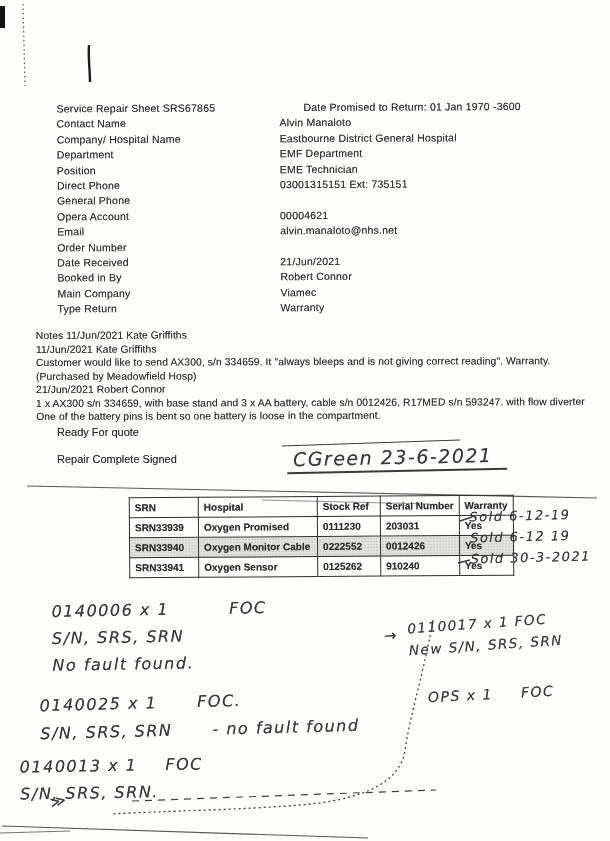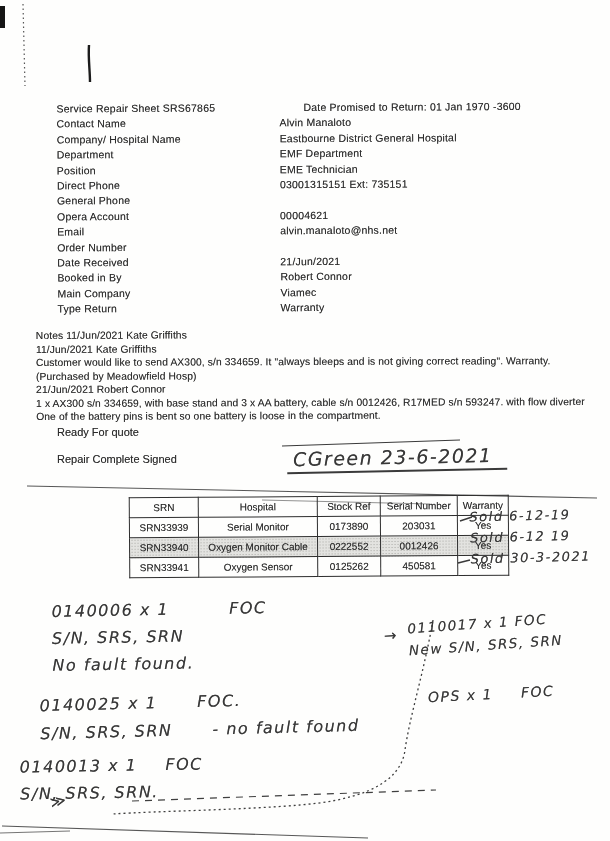--- a/index.html
+++ b/index.html
@@ -31,21 +31,21 @@
   .hw2 .arrow{position:absolute;left:-24px;top:6px;font-style:normal;font-size:15px;}
   .hw3{left:40px;top:688px;font-size:16px;line-height:28px;transform:rotate(-1.5deg);}
   .hw4{left:428px;top:686px;font-size:14px;transform:rotate(-3deg);}
   .hw5{left:20px;top:752px;font-size:16px;line-height:27px;transform:rotate(-1deg);}
   .squiggle{left:50px;top:792px;font-size:15px;transform:rotate(-12deg);}
   .sold{left:470px;top:505px;font-size:13px;line-height:21px;transform:rotate(-1.5deg);}
   
   table.parts{position:absolute;left:129px;top:496px;border-collapse:collapse;
     font-size:10px;color:#2b2b2b;transform:rotate(-.4deg);}
   table.parts th,table.parts td{border:1.6px solid #2e2e2e;padding:2px 5px;
-    text-align:center;font-weight:normal;white-space:nowrap;height:15px;
+    text-align:left;font-weight:bold;white-space:nowrap;height:15px;
     text-shadow:0 0 .4px rgba(40,40,40,.5);}
   tr.shaded td{background-color:#e3e3e0;
     background-image:radial-gradient(#a8a8a4 22%,transparent 23%);
     background-size:3px 3px;}
   .blob{left:0;top:6px;width:5px;height:22px;background:#151515;}
   svg.artifacts{position:absolute;left:0;top:0;pointer-events:none;}
 </style>
 </head>
 <body>
 
@@ -144,37 +144,37 @@
         <th style="width:58px;">SRN</th>
         <th style="width:108px;">Hospital</th>
         <th style="width:52px;border-radius:8px;">Stock Ref</th>
         <th style="width:66px;">Serial Number</th>
         <th style="width:38px;">Warranty</th>
       </tr>
     </thead>
     <tbody>
       <tr>
         <td>SRN33939</td>
-        <td>Serial Monitor</td>
-        <td>0173890</td>
+        <td>Oxygen Promised</td>
+        <td>0111230</td>
         <td>203031</td>
         <td>Yes</td>
       </tr>
       <tr class="shaded">
         <td>SRN33940</td>
         <td>Oxygen Monitor Cable</td>
         <td>0222552</td>
         <td>0012426</td>
         <td>Yes</td>
       </tr>
       <tr>
         <td>SRN33941</td>
         <td>Oxygen Sensor</td>
         <td>0125262</td>
-        <td>450581</td>
+        <td>910240</td>
         <td>Yes</td>
       </tr>
     </tbody>
   </table>
 
   <div class="abs hw sold">
     <div>Sold 6-12-19</div>
     <div>Sold 6-12 19</div>
     <div>Sold 30-3-2021</div>
   </div>

